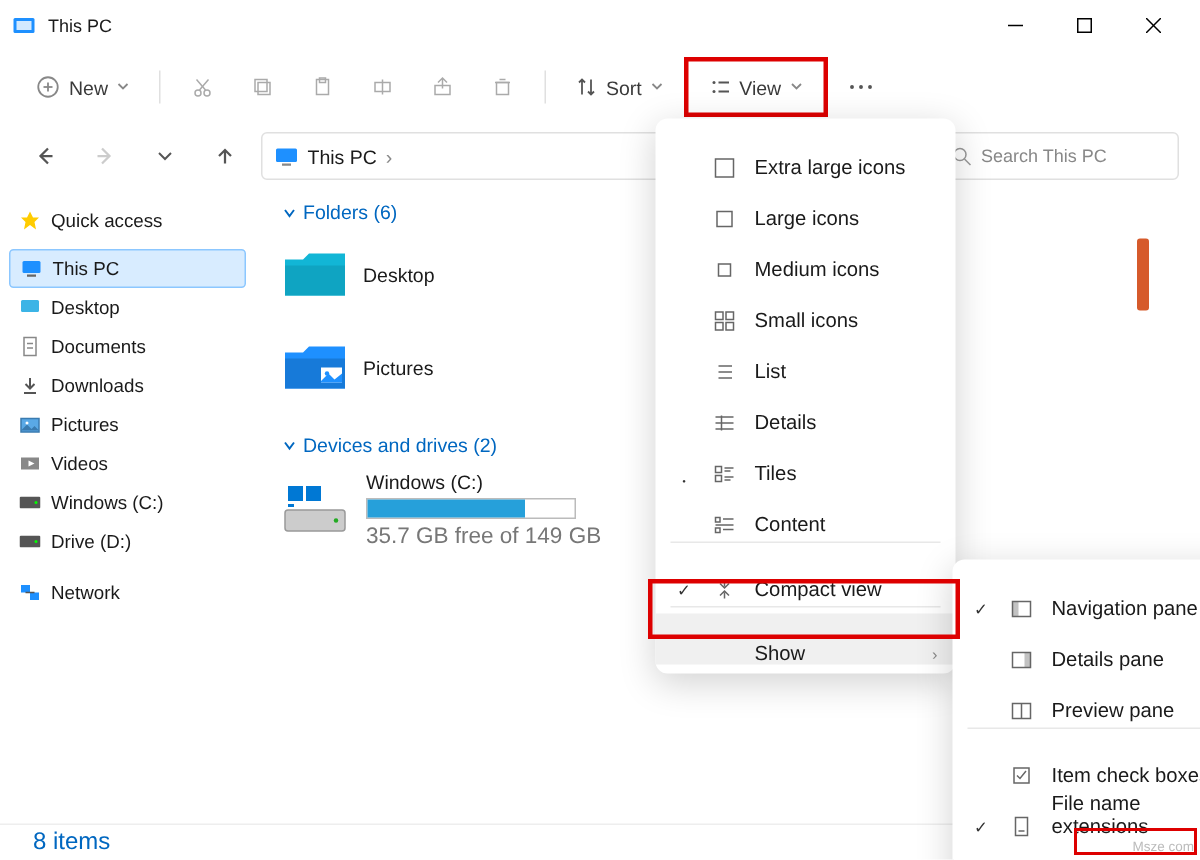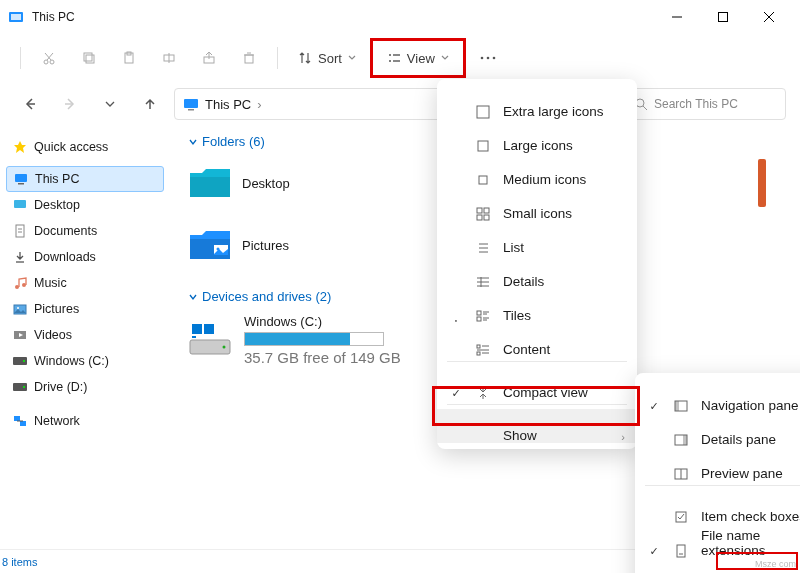--- a/index.html
+++ b/index.html
@@ -44,21 +44,21 @@
 .folder-icon { width:44px; height:40px; }
 .drive-item { display:flex; align-items:center; gap:12px; width:260px; }
 .drive-icon { width:44px; height:40px; }
 .drive-info { display:flex; flex-direction:column; gap:3px; }
 .drive-bar { width:140px; height:14px; border:1px solid #bbb; position:relative; }
 .drive-bar-fill { height:100%; background:#26a0da; }
 .drive-sub { font-size:15px; color:#777; }
 .partial-stripe { width:8px; height:48px; background:#e08a00; border-radius:2px; }
 
 
-.statusbar { position:absolute; bottom:0; left:0; right:0; height:24px; display:flex; align-items:center; padding:0 2px; font-size:11px; color:#0067c0; border-top:1px solid #eee; }
+.statusbar { position:absolute; bottom:0; left:0; right:0; height:24px; display:flex; align-items:center; padding:0 22px; font-size:16px; color:#0067c0; border-top:1px solid #eee; }
 
 
 .view-menu { position:absolute; left:437px; top:79px; width:200px; background:#fff; border-radius:8px; box-shadow:0 6px 24px rgba(0,0,0,0.18); padding:6px 0; z-index:10; }
 .menu-item { height:34px; display:flex; align-items:flex-end; padding:0 12px; gap:12px; font-size:13.5px; position:relative; }
 .menu-item .check { width:14px; display:flex; justify-content:center; color:#333; font-size:11px; }
 .menu-item .mi-icon { width:16px; display:flex; justify-content:center; color:#555; }
 .menu-item .mi-label { flex:1; }
 .menu-item .sub-arrow { color:#888; font-size:11px; }
 .menu-item.highlighted { background:#f0f0f0; }
 .menu-sep { height:1px; background:#e8e8e8; margin:4px 10px; }
@@ -94,20 +94,35 @@
     <div class="win-btn">
         <svg width="10" height="10">
           <line x1="0" y1="0" x2="10" y2="10" stroke="#000"></line>
           <line x1="10" y1="0" x2="0" y2="10" stroke="#000"></line>
         </svg>
       </div>
   </div>
 </div>
 
 <div class="toolbar">
+  <div class="tb-btn labeled">
+    <span class="icon">
+        <svg width="16" height="16">
+          <circle cx="8" cy="8" r="6.5" fill="none" stroke="#888" stroke-width="1.2"></circle>
+          <line x1="8" y1="5" x2="8" y2="11" stroke="#888" stroke-width="1.2"></line>
+          <line x1="5" y1="8" x2="11" y2="8" stroke="#888" stroke-width="1.2"></line>
+        </svg>
+      </span>
+    <span>New</span>
+    <span class="icon">
+        <svg width="8" height="8">
+          <path d="M1 2 L4 5 L7 2" fill="none" stroke="#888" stroke-width="1.2"></path>
+        </svg>
+      </span>
+  </div>
   <div class="tb-divider"></div>
   <div class="tb-btn">
       <span class="icon">
         <svg width="16" height="16">
           <circle cx="5" cy="12" r="2" fill="none" stroke="#aaa"></circle>
           <circle cx="11" cy="12" r="2" fill="none" stroke="#aaa"></circle>
           <line x1="6" y1="10" x2="12" y2="3" stroke="#aaa"></line>
           <line x1="10" y1="10" x2="4" y2="3" stroke="#aaa"></line>
         </svg>
       </span>
@@ -279,30 +294,20 @@
         <span class="sb-label">Documents</span>
       </div>
     <div class="sb-item">
         <span class="sb-icon">
           <svg width="14" height="14">
             <path d="M7 2 V9 M4 6 L7 9 L10 6" fill="none" stroke="#555" stroke-width="1.3"></path>
             <line x1="3" y1="12" x2="11" y2="12" stroke="#555" stroke-width="1.3"></line>
           </svg>
         </span>
         <span class="sb-label">Downloads</span>
-      </div>
-    <div class="sb-item">
-        <span class="sb-icon">
-          <svg width="14" height="14">
-            <circle cx="4" cy="11" r="2" fill="#e07a5f"></circle>
-            <circle cx="11" cy="9" r="2" fill="#e07a5f"></circle>
-            <path d="M6 11 V3 L13 2 V9" fill="none" stroke="#e07a5f" stroke-width="1.3"></path>
-          </svg>
-        </span>
-        <span class="sb-label">Music</span>
       </div>
     <div class="sb-item">
         <span class="sb-icon">
           <svg width="14" height="14">
             <rect x="1" y="3" width="12" height="9" fill="#5aa9e6" stroke="#3a7bb0"></rect>
             <circle cx="5" cy="6" r="1" fill="#fff"></circle>
             <path d="M1 11 L5 7 L8 10 L10 8 L13 11" fill="#3a7bb0"></path>
           </svg>
         </span>
         <span class="sb-label">Pictures</span>

